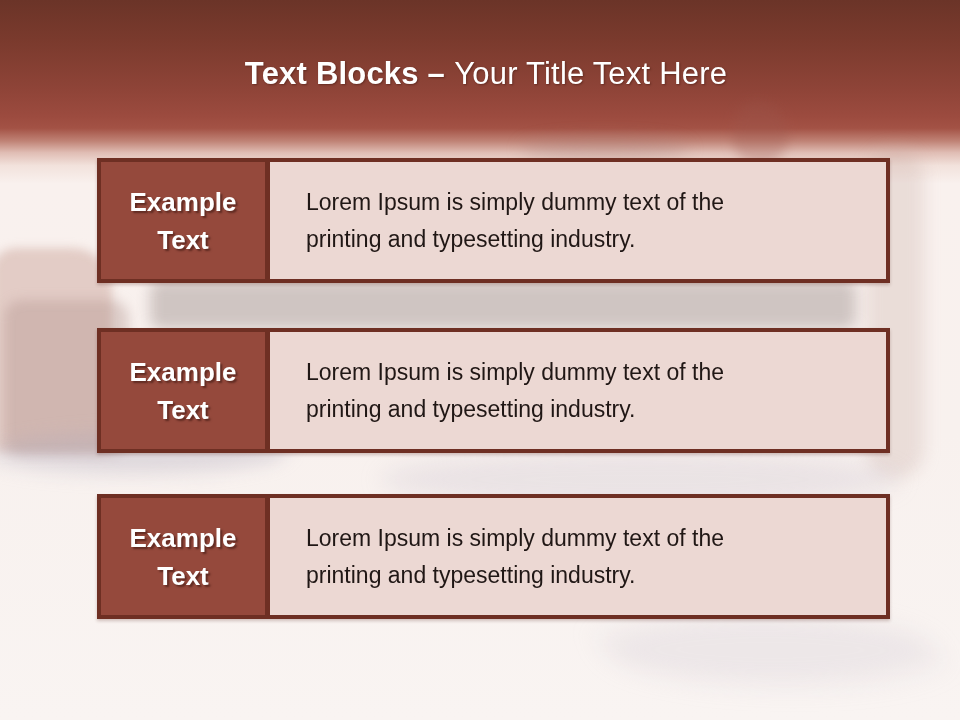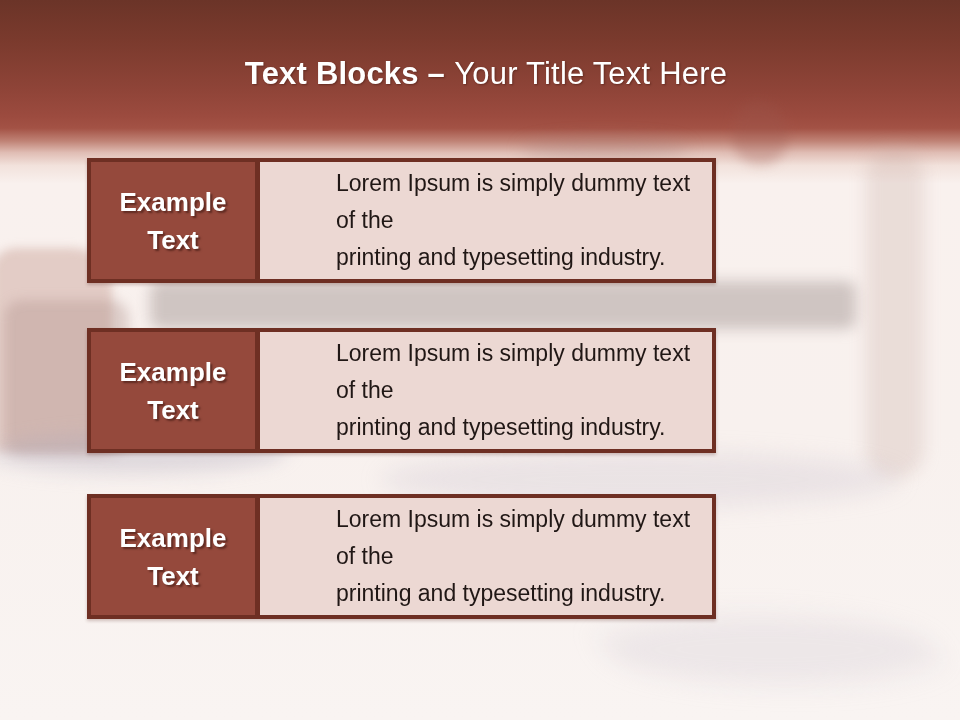--- a/index.html
+++ b/index.html
@@ -105,28 +105,27 @@
     letter-spacing: 0.2px;
     text-shadow: 1px 1px 2px rgba(55, 18, 10, 0.45);
     white-space: nowrap;
   }
   .title .t-bold { font-weight: bold; }
   .title .t-reg { font-weight: normal; margin-left: 0.3em; }
 
   
   .block {
     position: absolute;
-    left: 87px;
-    width: 629px;
+    left: 97px;
+    width: 793px;
     height: 125px;
     display: flex;
     border: 4px solid var(--block-border);
     background: var(--content-bg);
     box-shadow: 0 2px 3px rgba(90, 40, 30, 0.25);
-    gap: 40px;
   }
   .block-1 { top: 158px; }
   .block-2 { top: 328px; }
   .block-3 { top: 494px; }
 
   .block-label {
     flex: 0 0 169px;
     background: var(--label-bg);
     border-right: 5px solid var(--block-border);
     display: flex;

